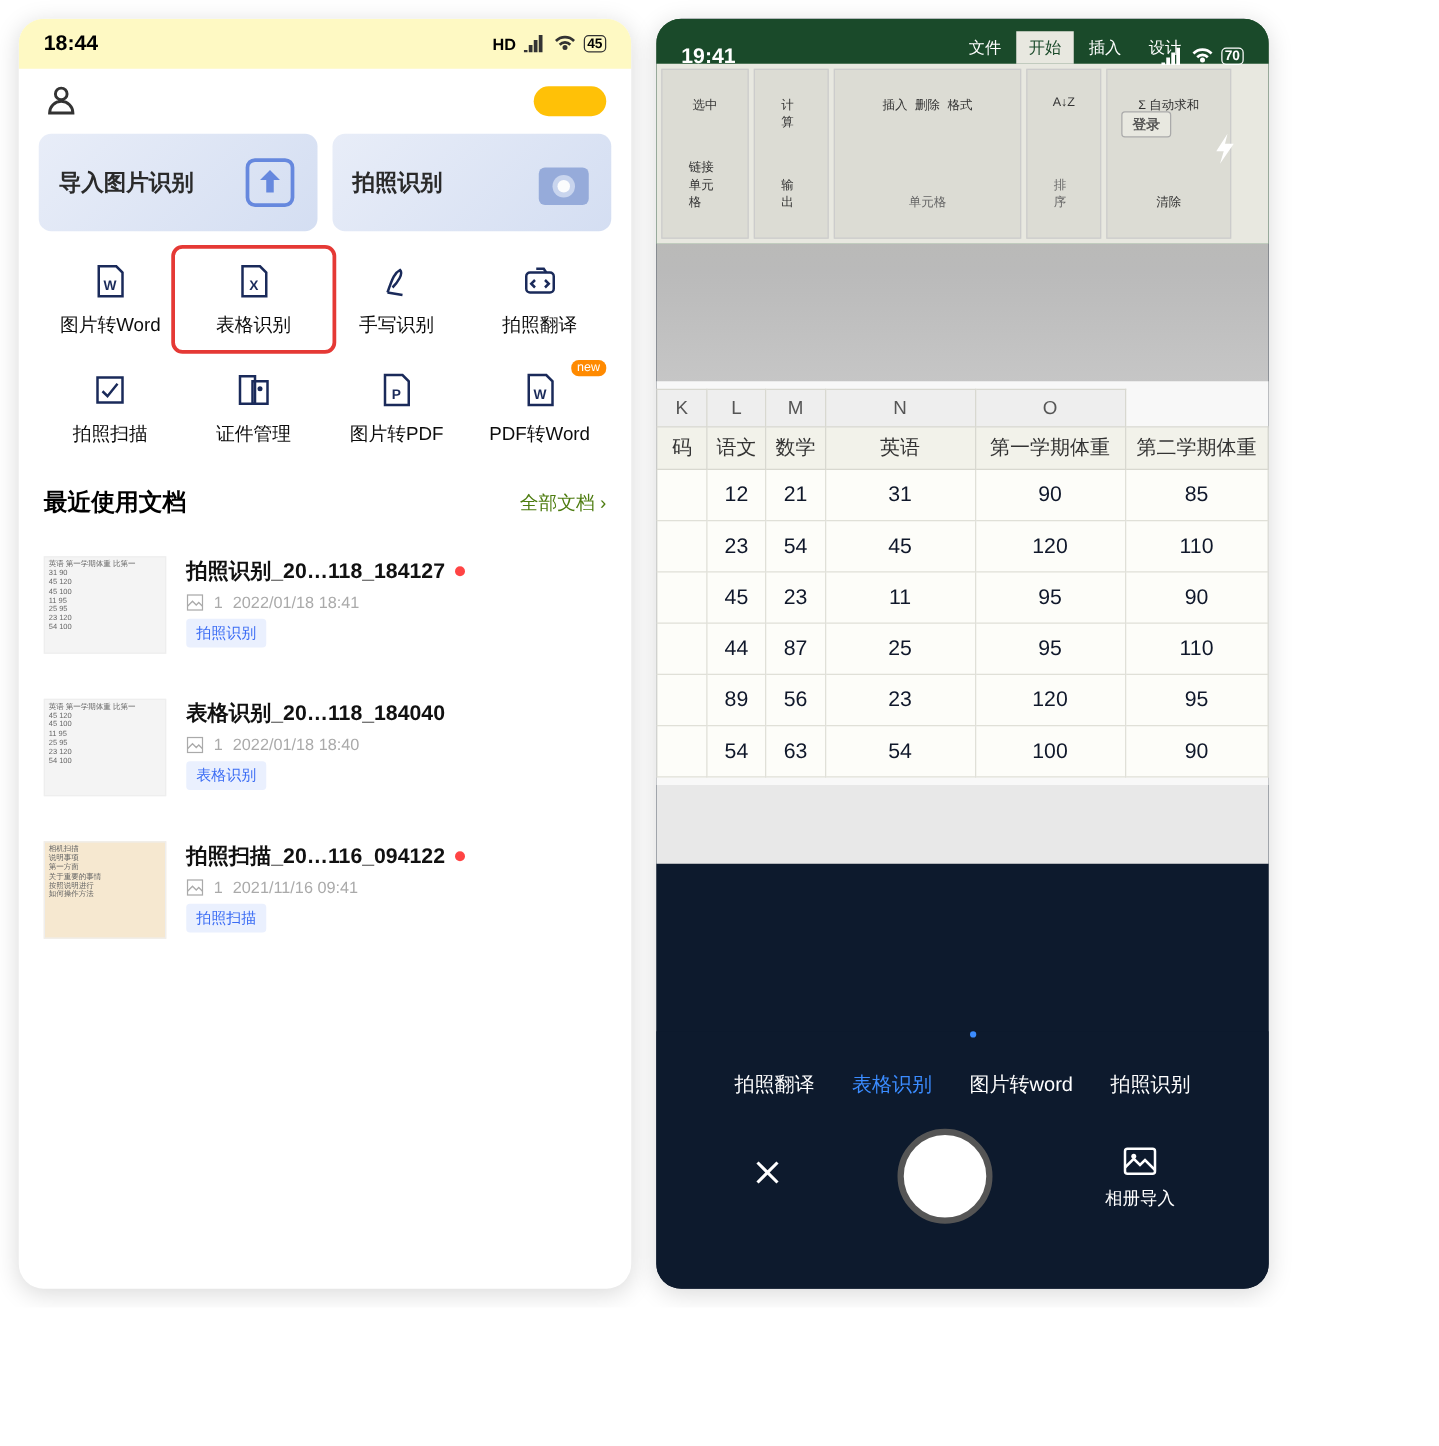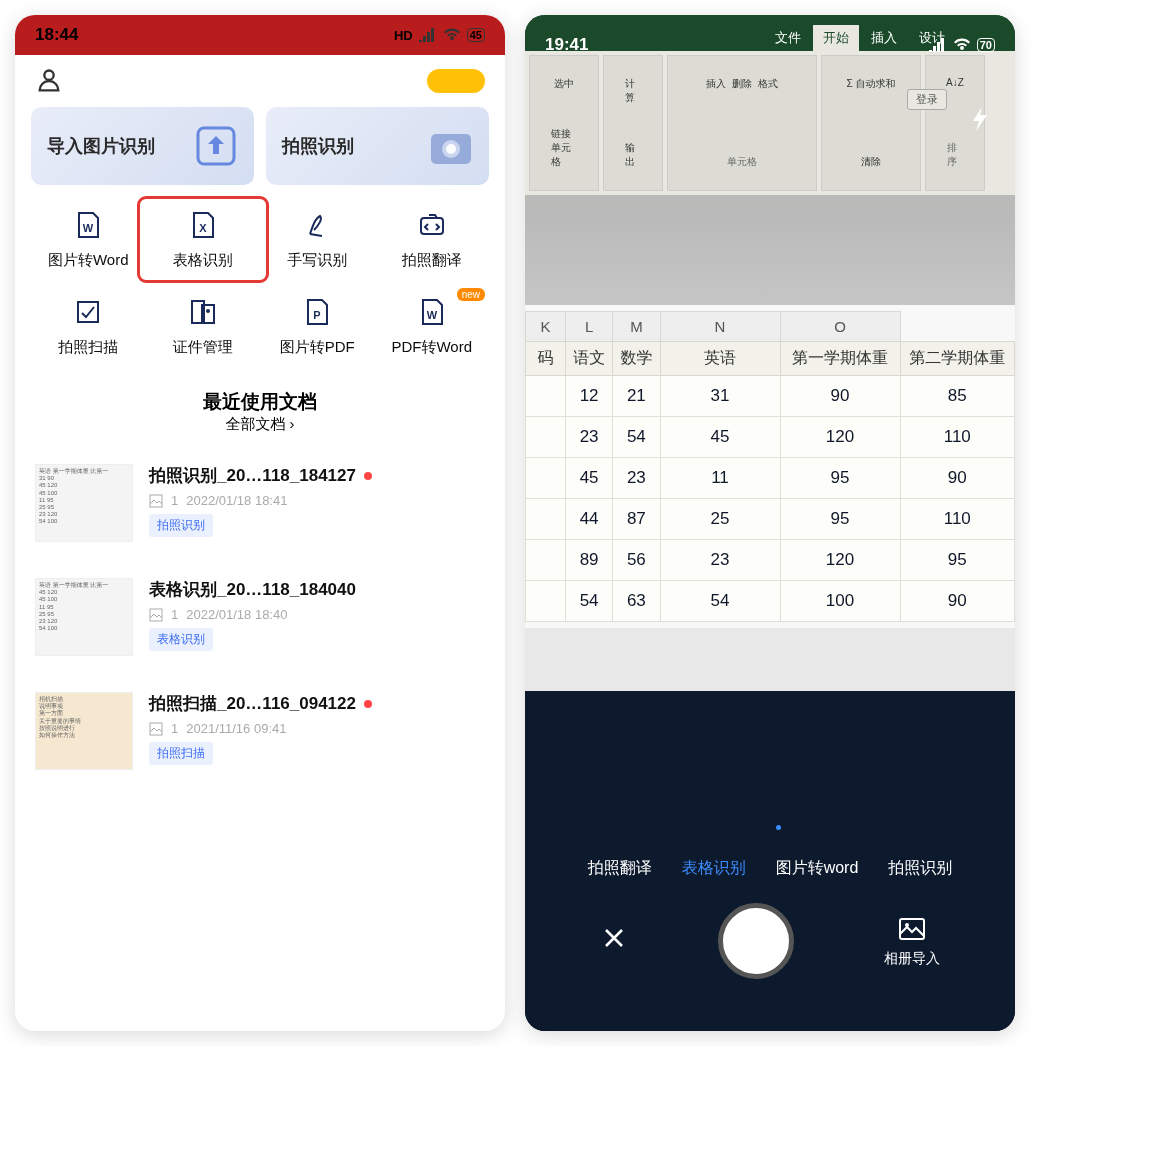--- a/index.html
+++ b/index.html
@@ -21,21 +21,21 @@
 }
 
 .status-bar {
   height: 40px;
   display: flex;
   justify-content: space-between;
   align-items: center;
   padding: 0 20px;
   font-size: 17px;
   font-weight: 600;
-  background: #b91c1c;
+  background: #fef9c3;
 }
 .status-bar.dark { background: transparent; color: #fff; position: absolute; top: 10px; left: 0; right: 0; z-index: 10; }
 .status-icons { display: flex; gap: 6px; align-items: center; font-size: 13px; }
 .battery { border: 1.5px solid #333; border-radius: 4px; padding: 0 2px; font-size: 11px; }
 .battery.light { border-color: #fff; color: #fff; }
 .header-row {
   display: flex;
   justify-content: space-between;
   align-items: center;
   padding: 12px 20px;
@@ -64,24 +64,23 @@
 .tool .ico { height: 32px; display: flex; align-items: center; justify-content: center; }
 .tool.highlighted { outline: 3px solid #e53935; outline-offset: 2px; border-radius: 4px; padding: 8px 4px; margin: -8px -4px; }
 .badge-new {
   position: absolute; top: -8px; right: 4px;
   background: #ff8a00; color: #fff; font-size: 10px;
   padding: 1px 5px; border-radius: 6px;
 }
 .recent-header {
   display: flex; justify-content: space-between; align-items: center;
   padding: 28px 20px 12px;
-  flex-direction: column;
 }
 .recent-header .title { font-size: 19px; font-weight: 700; }
-.recent-header .more { color: #000000; font-size: 15px; }
+.recent-header .more { color: #4d7c0f; font-size: 15px; }
 .doc-item {
   display: flex; gap: 16px; padding: 18px 20px;
 }
 .thumb {
   width: 98px; height: 78px; background: #f4f4f4;
   border: 1px solid #eee; font-size: 6px; color: #666;
   padding: 3px; line-height: 1.2;
 }
 .thumb.note { background: #f6e8d0; }
 .doc-meta { flex: 1; display: flex; flex-direction: column; gap: 6px; }
@@ -118,23 +117,23 @@
   display: flex; gap: 2px; padding: 8px 8px 0 240px; background: #1a4a2a;
   height: 36px; align-items: flex-end;
 }
 .ribbon-tab { padding: 4px 10px; font-size: 13px; }
 .ribbon-tab.active { background: #e8e8e0; color: #1a4a2a; }
 .ribbon-body { background: #e8e8e0; height: 144px; display: flex; padding: 4px; gap: 4px; }
 .ribbon-group { background: #dcdcd4; padding: 21px; font-size: 10px; color: #333; display: flex; flex-direction: column; justify-content: space-between; align-items: center; border: 1px solid #ccc; }
 .ribbon-group .glabel { font-size: 10px; color: #666; }
 .flash-ico { position: absolute; top: 90px; right: 20px; z-index: 11; }
 .login-btn {
-  position: absolute; top: 74px; right: 68px; z-index: 11;
+  position: absolute; top: 74px; right: 78px; z-index: 11;
   background: #e8e8e0; color: #555; font-size: 11px;
-  padding: 2px 8px; border: 1px solid #aaa; border-radius: 3px;
+  padding: 2px 8px; border: 1px solid #aaa; border-radius: 3px; font-weight: bold;
 }
 .sheet {
   background: #f8f8f8; margin-top: 110px; padding: 6px 0;
 }
 .sheet table { width: 100%; border-collapse: collapse; }
 .sheet th {
   background: #eee; padding: 6px; font-size: 15px; font-weight: 400;
   color: #555; border: 1px solid #d8d8d0; text-align: center;
 }
 .sheet .hdr {
@@ -391,27 +390,27 @@
           <span>输出</span>
         </div>
         <div class="ribbon-group" style="width:150px">
           <div style="display:flex;gap:6px">
             <span>插入</span>
             <span>删除</span>
             <span>格式</span>
           </div>
           <span class="glabel">单元格</span>
         </div>
+        <div class="ribbon-group" style="width:60px">
+          <span>A↓Z</span>
+          <span class="glabel">排序</span>
+        </div>
         <div class="ribbon-group" style="width:100px">
           <span>Σ <span>自动求和</span></span>
           <span>清除</span>
-        </div>
-        <div class="ribbon-group" style="width:60px">
-          <span>A↓Z</span>
-          <span class="glabel">排序</span>
         </div>
       </div>
     </div>
 
     <span class="login-btn">登录</span>
     <svg class="flash-ico" width="28" height="28" viewBox="0 0 28 28">
         <path fill="#fff" d="M15 2L6 16h6l-3 10 11-16h-7z"></path>
       </svg>
 
     <div class="sheet">

